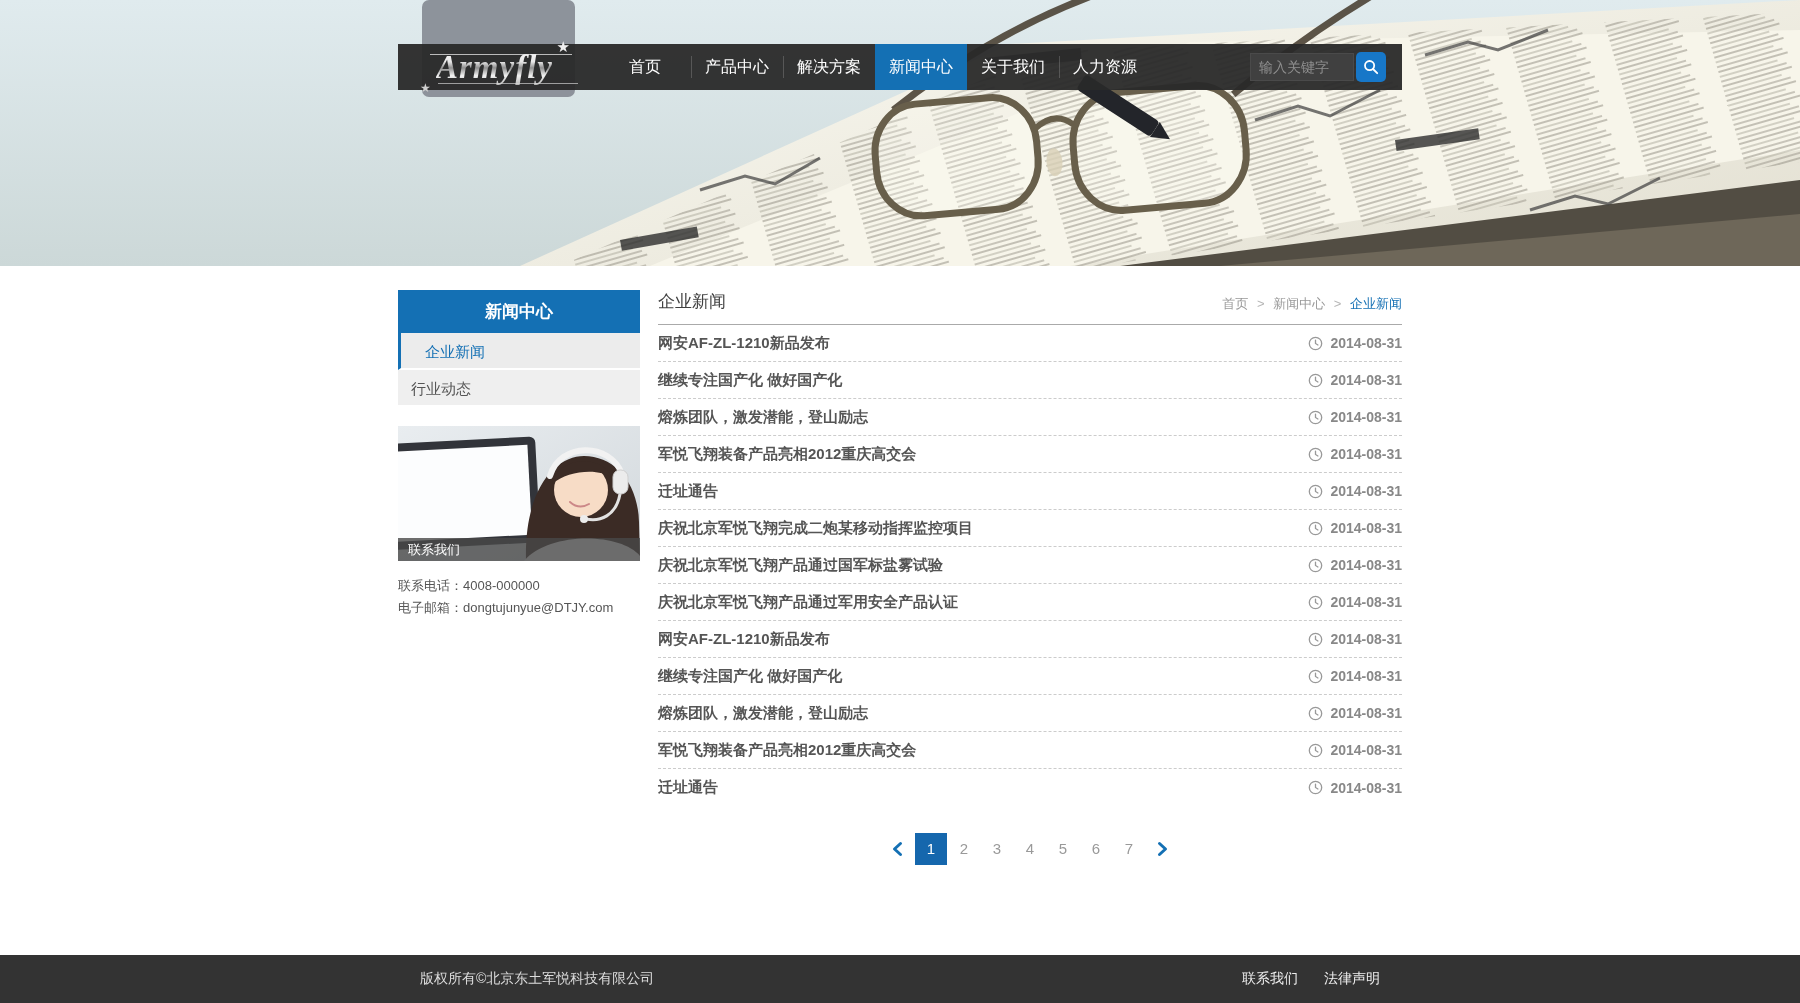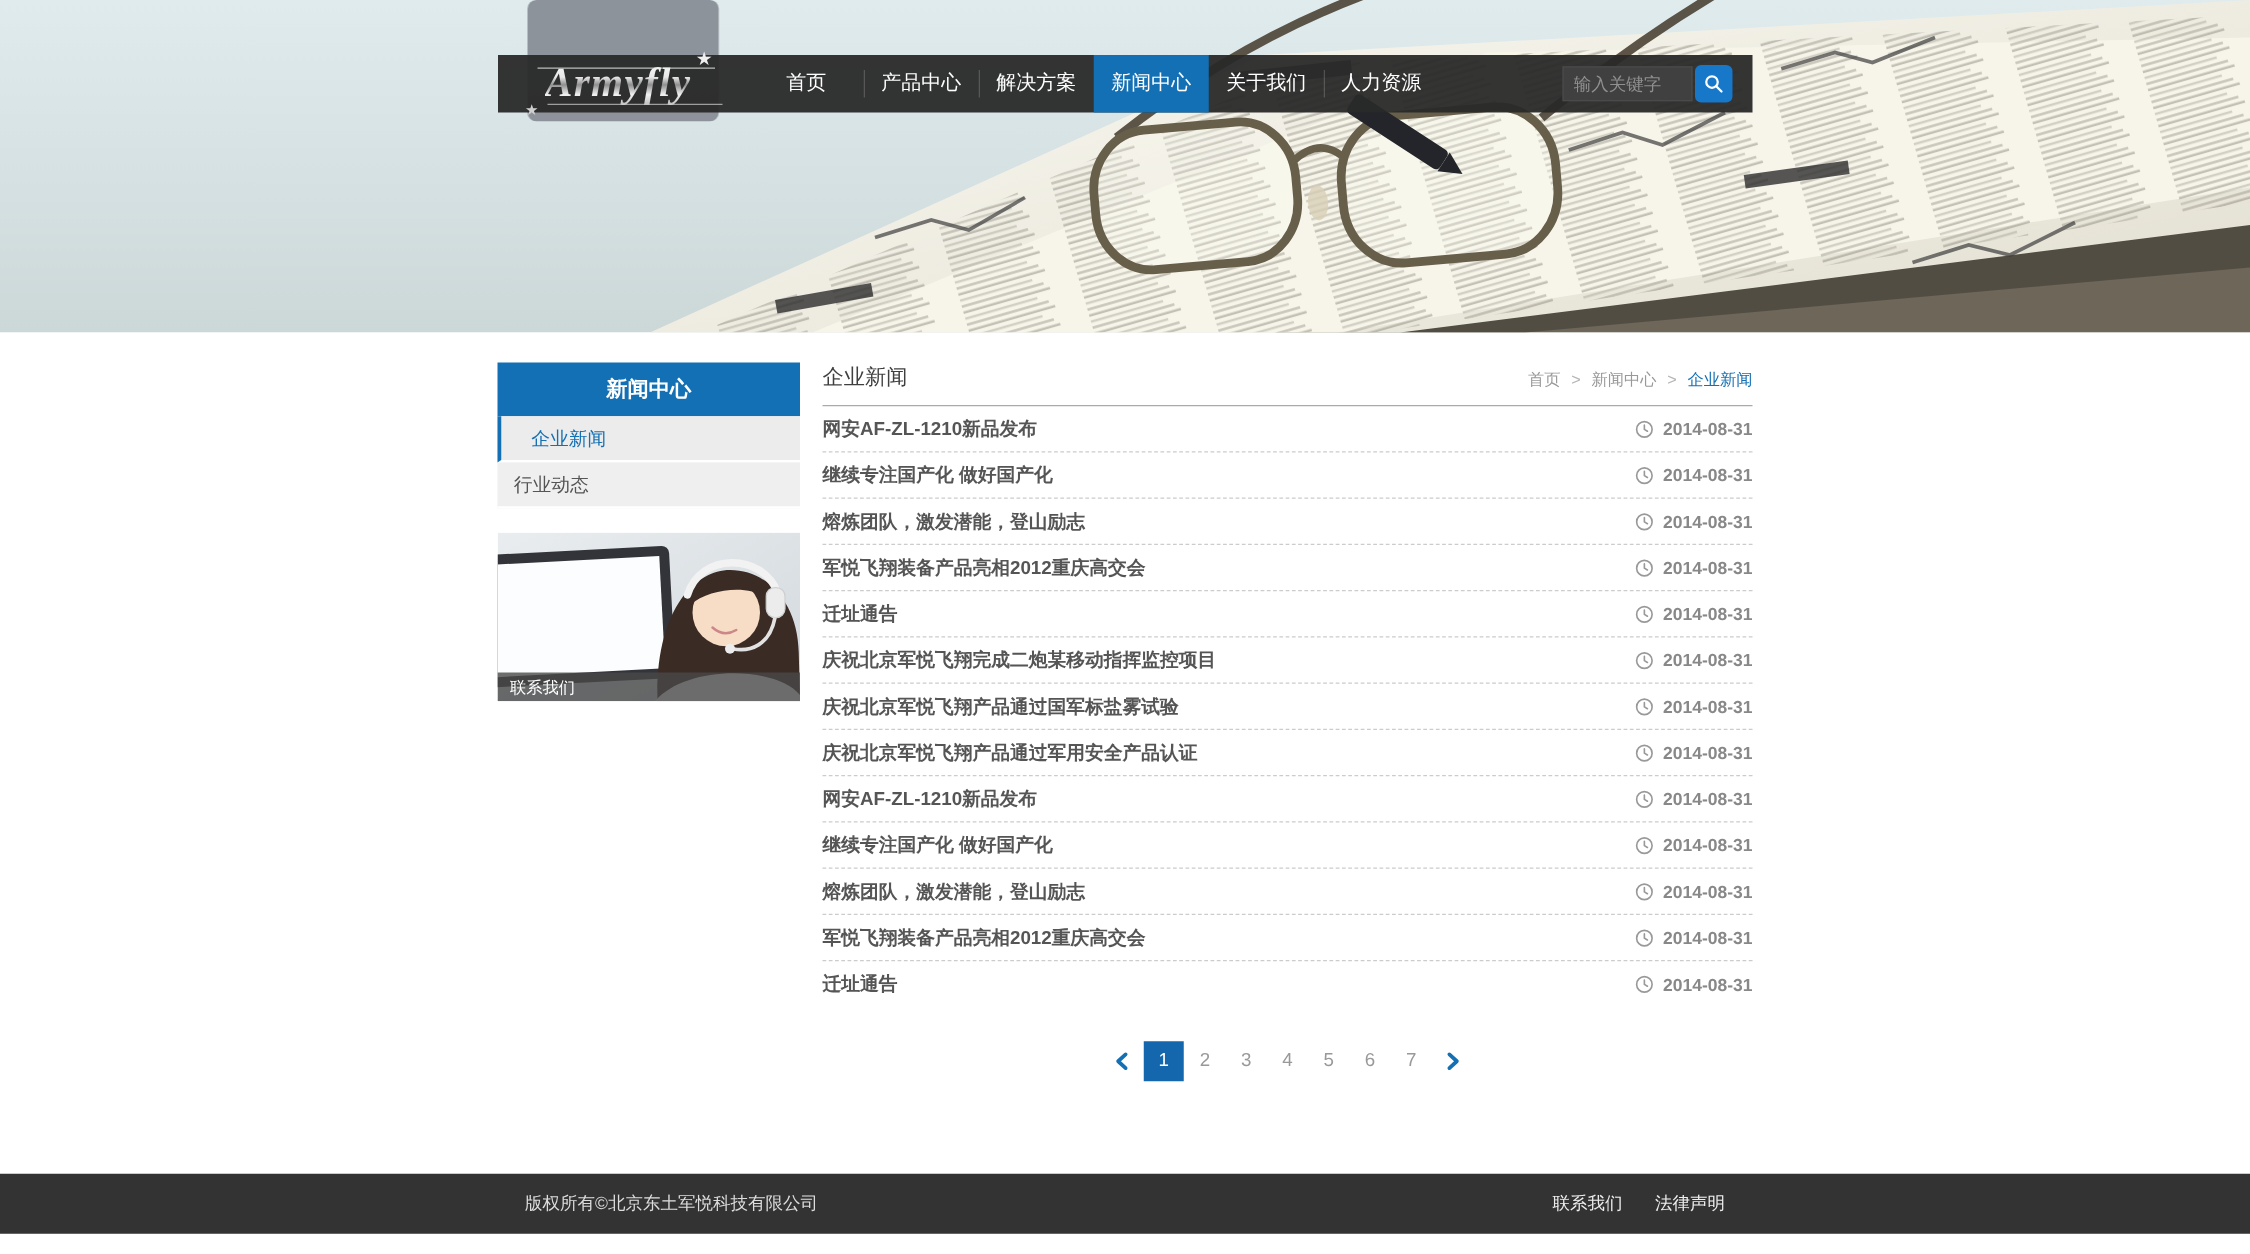--- a/index.html
+++ b/index.html
@@ -80,21 +80,21 @@
   .news-item-date { display:flex; align-items:center; gap:7px; font-size:14px; color:#888; flex:none; }
 
   
   .pager { margin-top:27px; display:flex; justify-content:center; align-items:center; gap:1px; }
   .page-cell { width:32px; height:32px; line-height:32px; text-align:center; font-size:15px;
     color:#999; cursor:pointer; }
   .page-cell.active { background:#1567ad; color:#fff; }
   .page-arrow { width:32px; height:32px; display:flex; align-items:center; justify-content:center; cursor:pointer; }
 
   
-  .footer { position:absolute; left:0; bottom:16px; width:100%; height:48px; background:#333; }
+  .footer { position:absolute; left:0; bottom:0; width:100%; height:48px; background:#333; }
   .footer-inner { width:1004px; height:48px; margin:0 auto; padding:0 22px;
     display:flex; justify-content:space-between; align-items:center; }
   .footer-copy { font-size:14px; color:#ddd; }
   .footer-links { display:flex; gap:26px; }
   .footer-links span { font-size:14px; color:#eee; cursor:pointer; }
 </style>
 </head>
 <body>
 
 <div class="banner">
@@ -206,20 +206,24 @@
           <path d="M154,58 C158,32 204,26 214,52 C202,42 170,44 154,58 Z" fill="#3b2b25"></path>
           <path d="M152,50 C162,16 212,16 224,48" fill="none" stroke="#f2f2f2" stroke-width="6" stroke-linecap="round"></path>
           <rect x="215" y="44" width="15" height="24" rx="7" fill="#ececec" stroke="#cfcfcf"></rect>
           <path d="M222,68 C218,90 202,96 188,93" fill="none" stroke="#e2e2e2" stroke-width="3"></path>
           <circle cx="186" cy="93" r="4" fill="#ececec"></circle>
           <path d="M172,76 q9,8 19,2" fill="none" stroke="#c88" stroke-width="2" stroke-linecap="round"></path>
           <path d="M126,135 C150,106 222,106 242,130 L242,135 Z" fill="#fbfbfb"></path>
         </svg>
         <div class="contact-caption">联系我们</div>
       </div>
+      <div class="contact-lines">
+        <div><span>联系电话：</span><span>4008-000000</span></div>
+        <div><span>电子邮箱：</span><span>dongtujunyue@DTJY.com</span></div>
+      </div>
     </div>
   </aside>
 
   <section class="news">
     <div class="news-head">
       <h2 class="news-title">企业新闻</h2>
       <div class="crumbs">
         <span class="link">首页</span>
         <span class="sep">&gt;</span>
         <span class="link">新闻中心</span>

